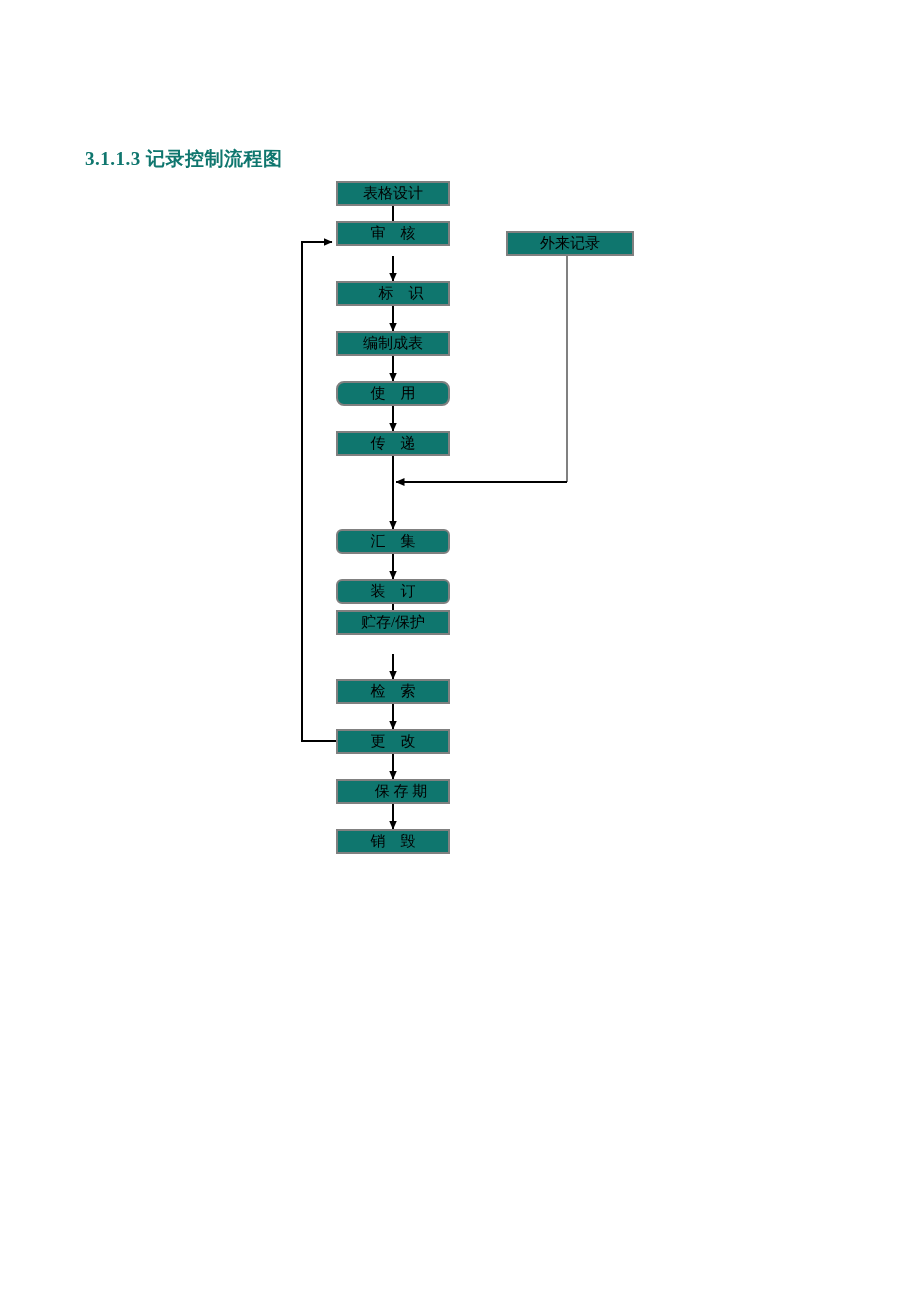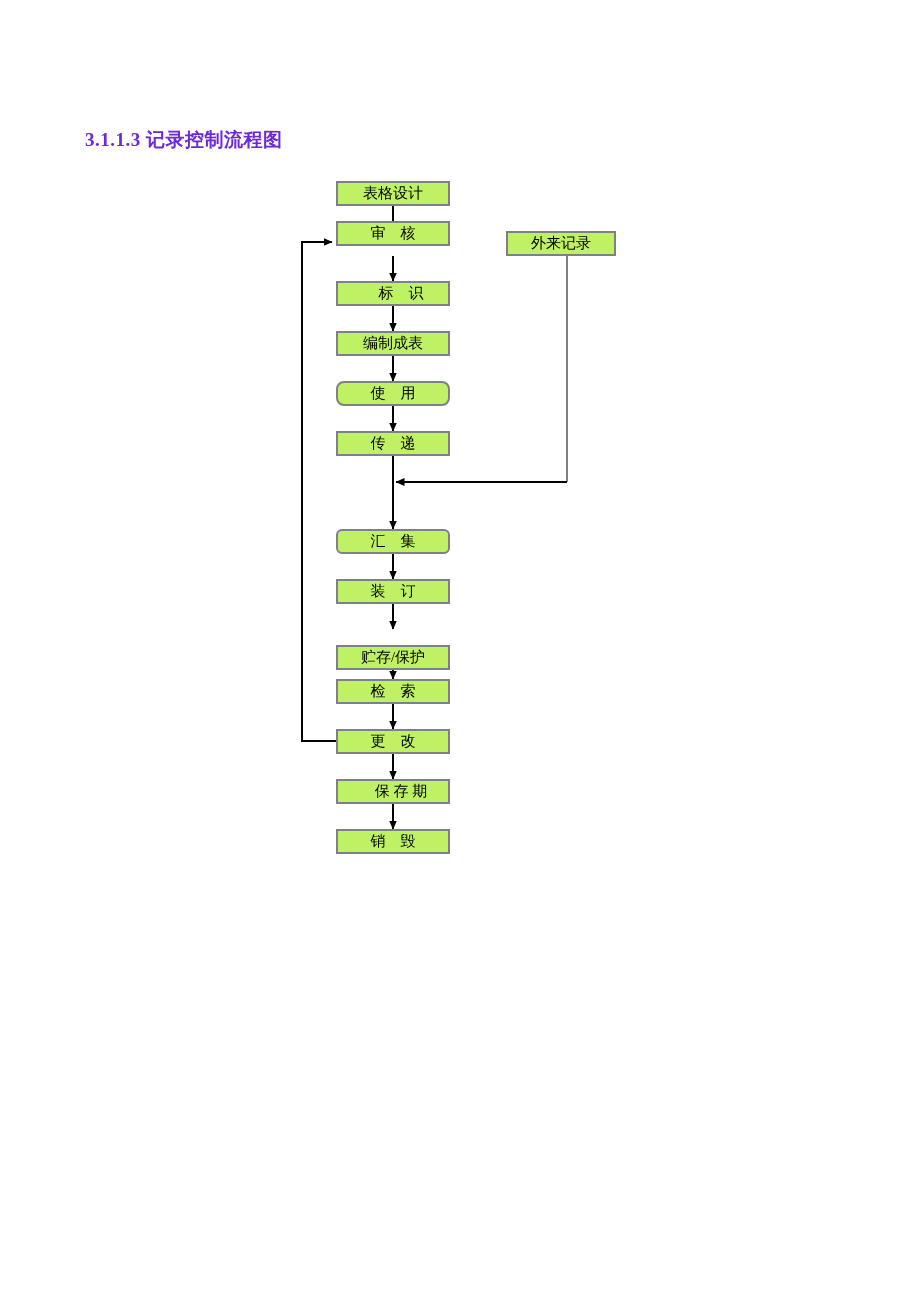--- a/index.html
+++ b/index.html
@@ -18,73 +18,73 @@
   #page {
     position: absolute;
     left: 0; top: 0;
     width: 920px;
     height: 1302px;
   }
 
   #page-title {
     position: absolute;
     left: 85px;
-    top: 127px;
+    top: 146px;
     font-size: 19px;
     font-weight: bold;
     letter-spacing: 0.5px;
-    color: #6d28d9;
+    color: #0f766e;
     white-space: nowrap;
   }
 
   #flow-canvas {
     position: absolute;
     left: 0;
     top: 0;
     width: 920px;
     height: 1302px;
   }
 
   .flow-box {
     position: absolute;
     box-sizing: border-box;
     border: 2px solid #808080;
-    background: #bef264;
+    background: #0f766e;
     color: #000000;
     font-size: 15px;
     line-height: 1;
     display: flex;
     align-items: center;
     justify-content: center;
     white-space: pre;
     z-index: 3;
   }
 
   .main-box {
     left: 336px;
     width: 114px;
     height: 25px;
   }
 
   .external-box {
     left: 506px;
     top: 231px;
-    width: 110px;
+    width: 128px;
     height: 25px;
   }
 
   .b-biaoge   { top: 181px; }
   .b-shenhe   { top: 221px; }
   .b-biaoshi  { top: 281px; padding-left: 16px; }
   .b-bianzhi  { top: 331px; }
   .b-shiyong  { top: 381px; border-radius: 8px; }
   .b-chuandi  { top: 431px; }
   .b-huiji    { top: 529px; border-radius: 6px; }
-  .b-zhuangding { top: 579px; }
-  .b-zhucun   { top: 610px; margin-top: 35px; }
+  .b-zhuangding { top: 579px; border-radius: 6px; }
+  .b-zhucun   { top: 610px; }
   .b-jiansuo  { top: 679px; }
   .b-genggai  { top: 729px; }
   .b-baocunqi { top: 779px; padding-left: 16px; }
   .b-xiaohui  { top: 829px; }
 
   svg.connectors {
     position: absolute;
     left: 0;
     top: 0;
     width: 920px;

